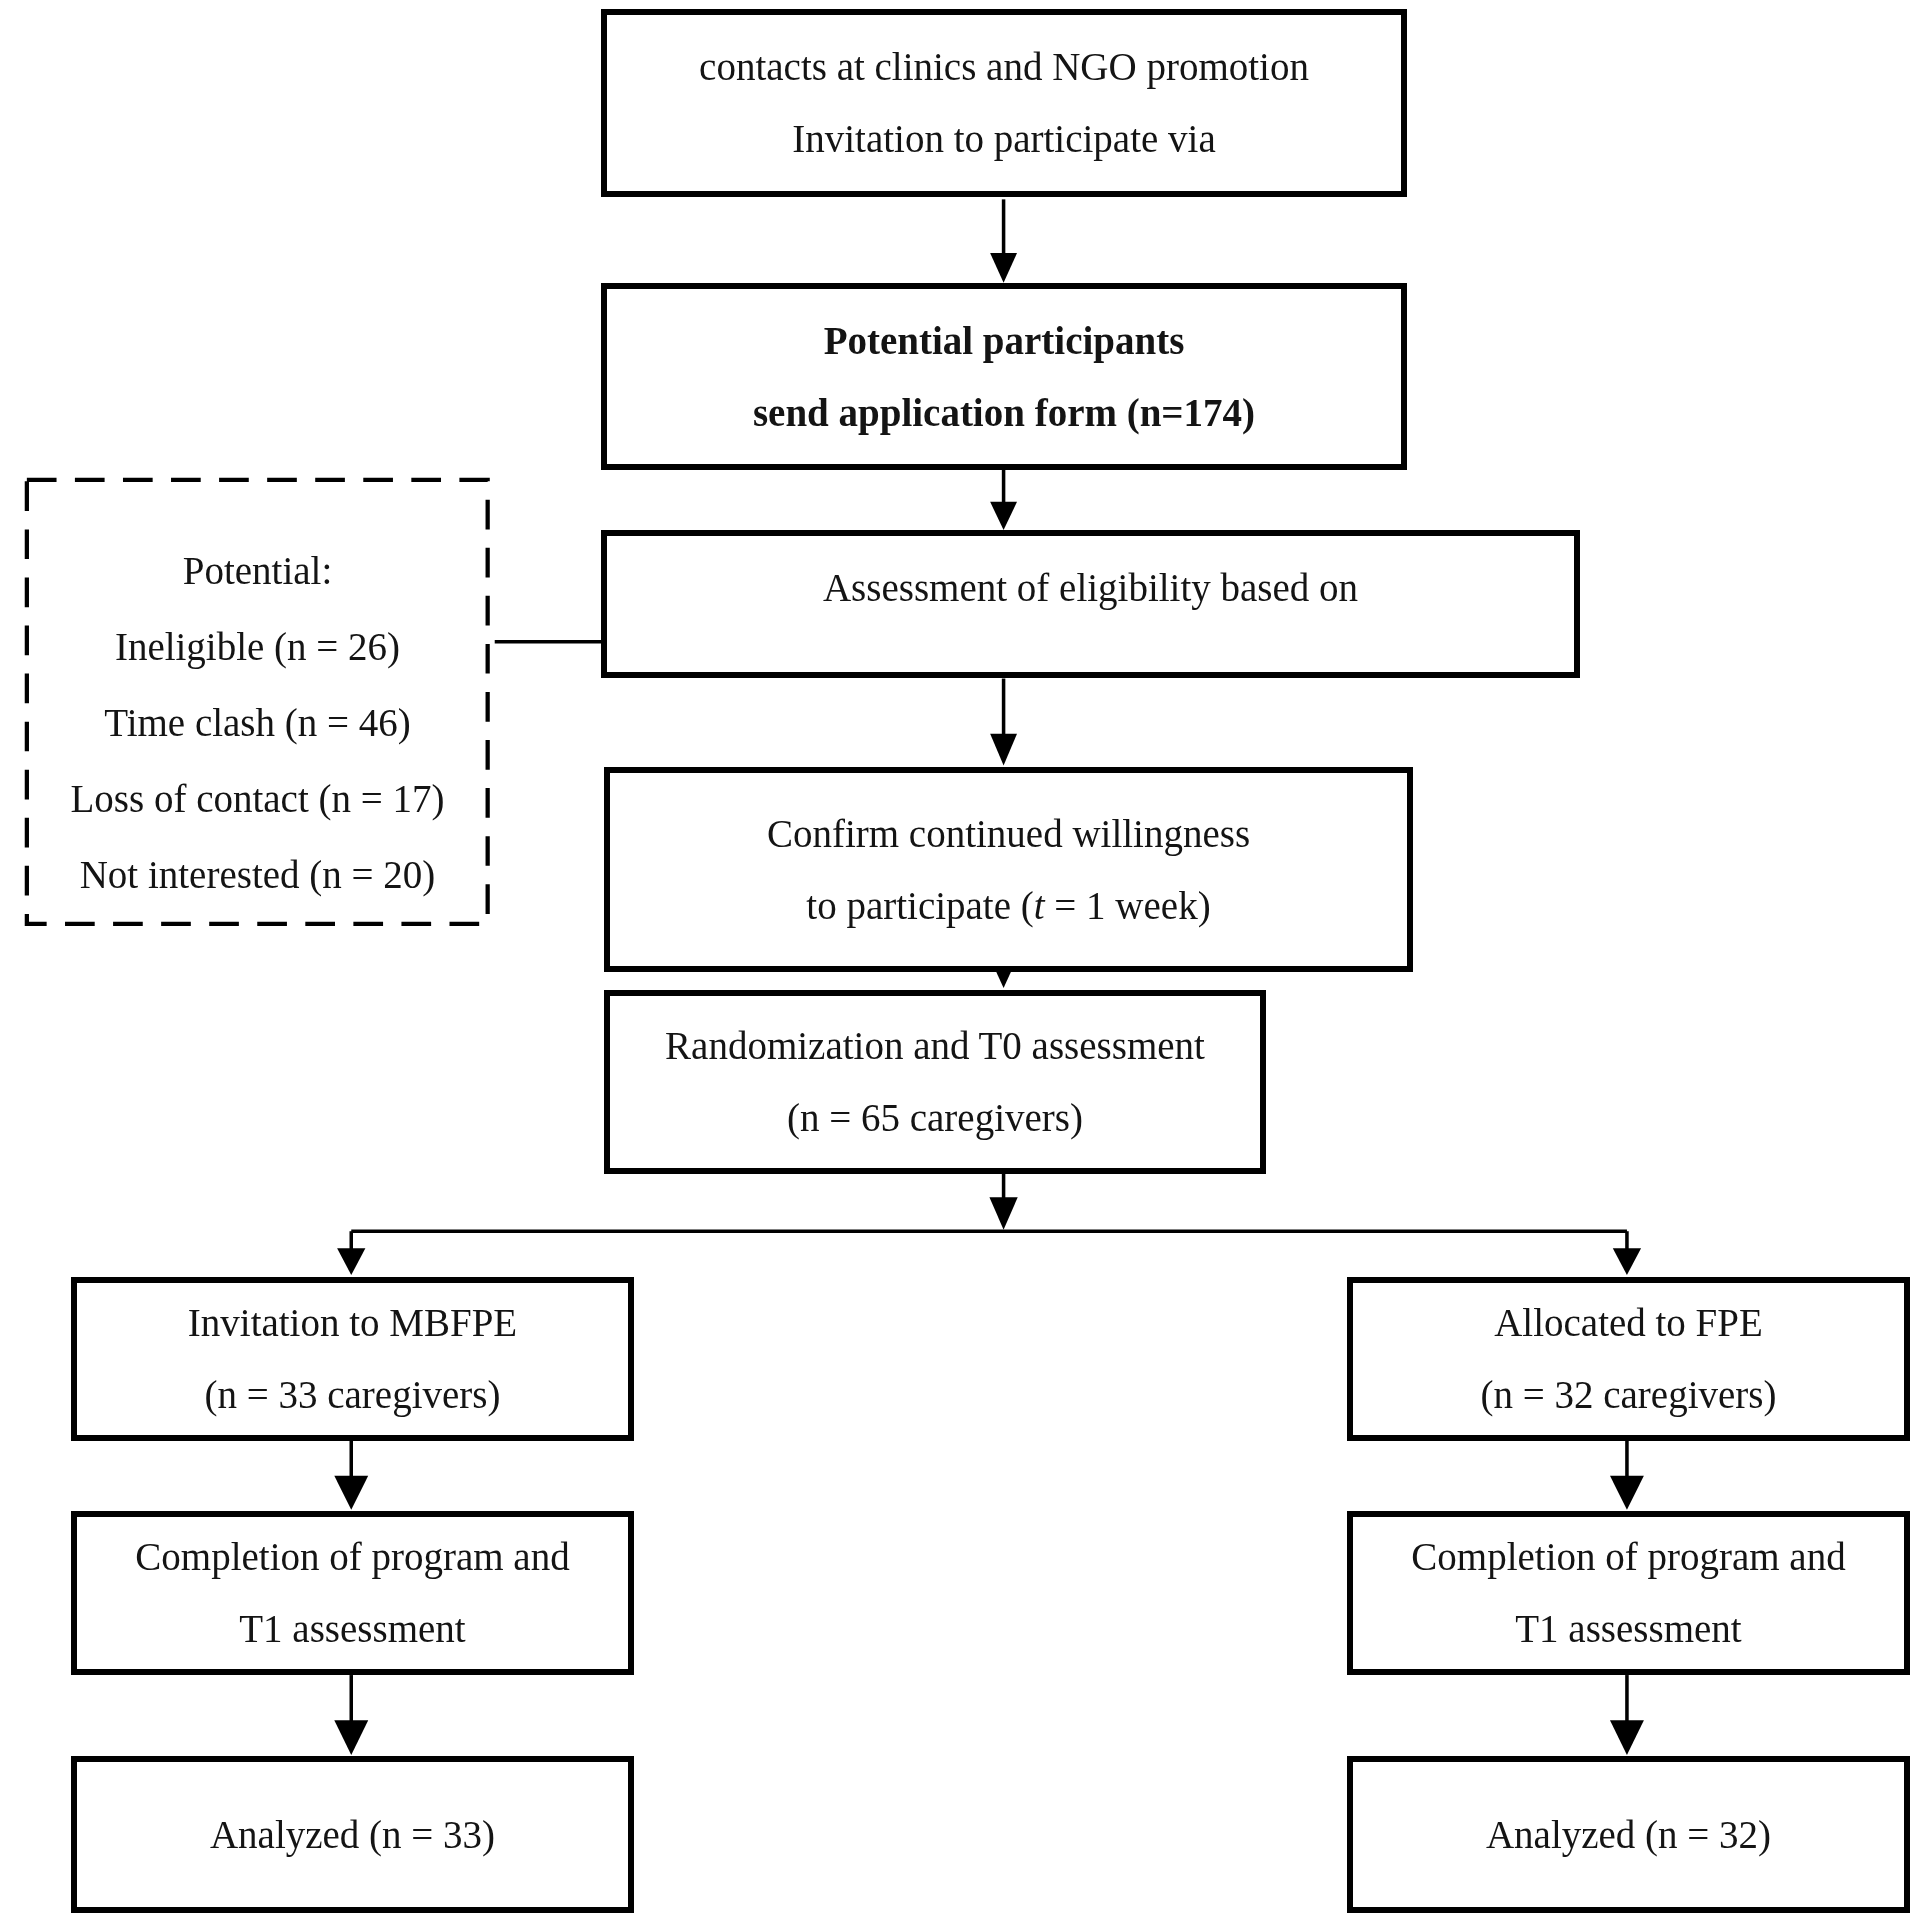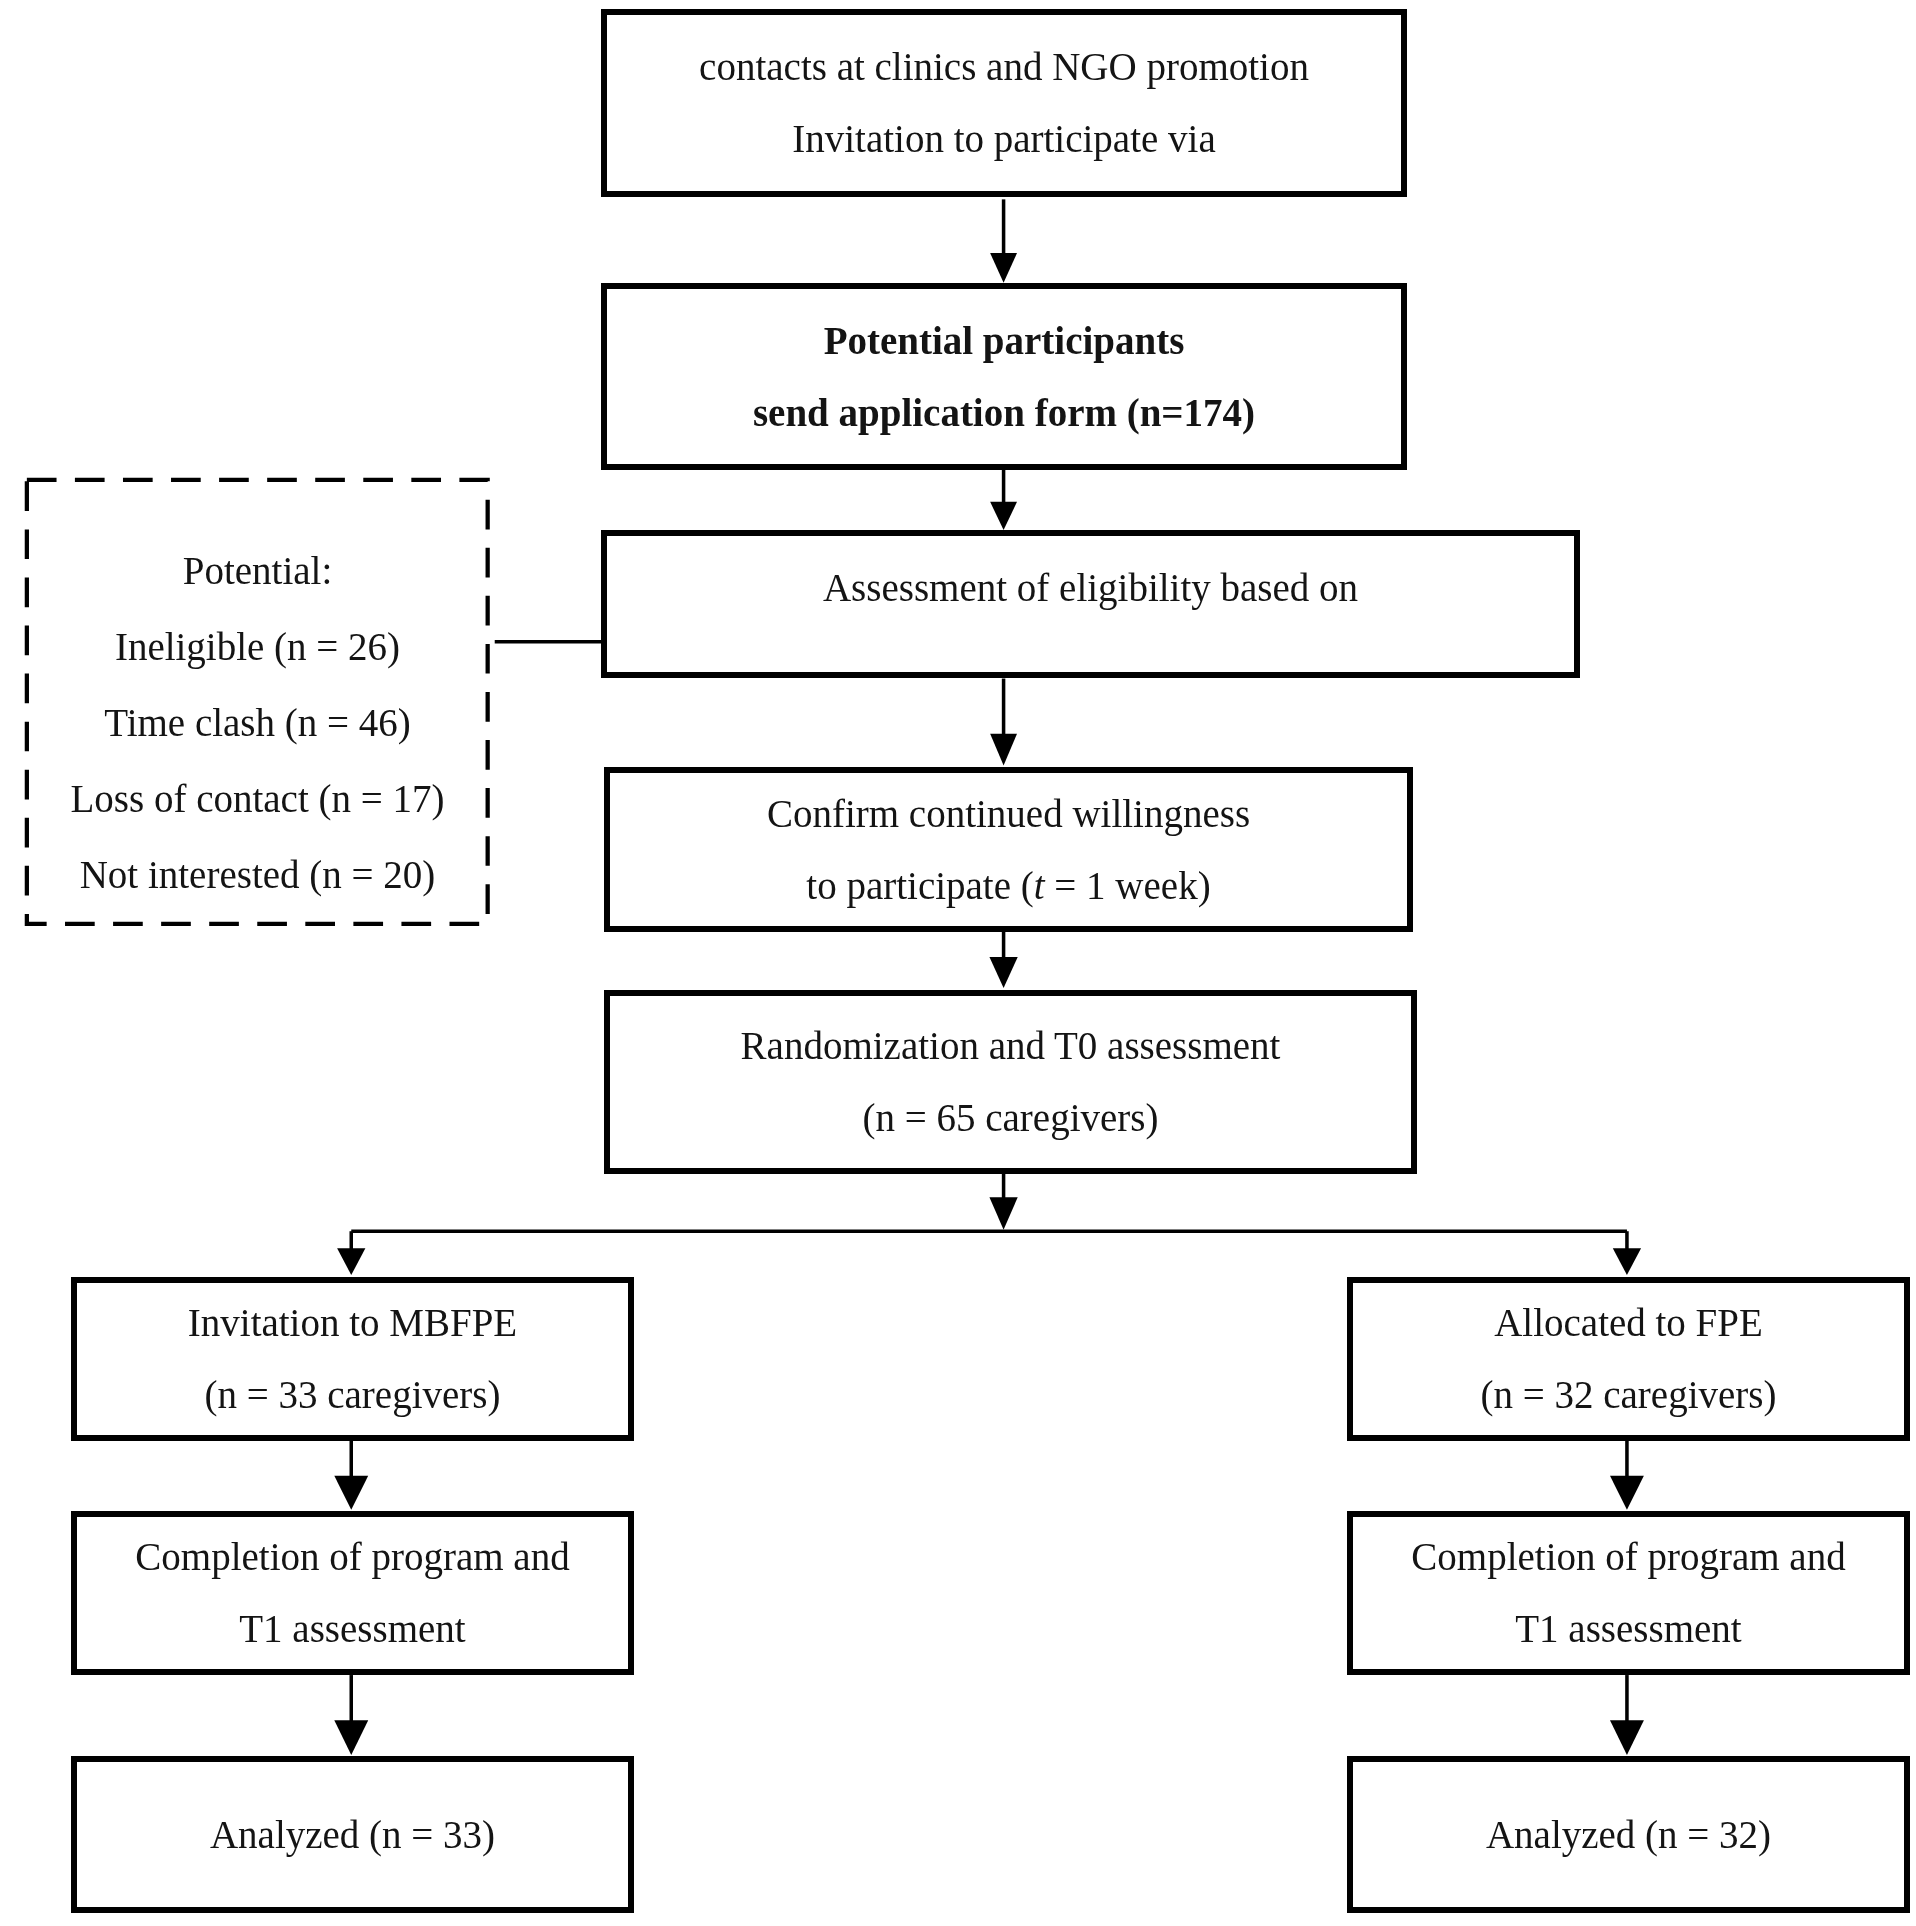--- a/index.html
+++ b/index.html
@@ -124,26 +124,26 @@
   </div>
 
   <div class="excluded-text" style="left:27px; top:480px; width:461px; height:444px;">
     <div class="ln">Potential:</div>
     <div class="ln">Ineligible (n = 26)</div>
     <div class="ln">Time clash (n = 46)</div>
     <div class="ln">Loss of contact (n = 17)</div>
     <div class="ln">Not interested (n = 20)</div>
   </div>
 
-  <div class="box" style="left:604px; top:767px; width:809px; height:165px;">
+  <div class="box" style="left:604px; top:767px; width:809px; height:205px;">
     <div class="ln">Confirm continued willingness</div>
     <div class="ln"><span>to participate (</span><span class="it">t</span><span> = 1 week)</span></div>
   </div>
 
-  <div class="box" style="left:604px; top:990px; width:813px; height:184px;">
+  <div class="box" style="left:604px; top:990px; width:662px; height:184px;">
     <div class="ln">Randomization and T0 assessment</div>
     <div class="ln">(n = 65 caregivers)</div>
   </div>
 
   <div class="box" style="left:71px; top:1277px; width:563px; height:164px;">
     <div class="ln">Invitation to MBFPE</div>
     <div class="ln">(n = 33 caregivers)</div>
   </div>
 
   <div class="box" style="left:71px; top:1511px; width:563px; height:164px;">

